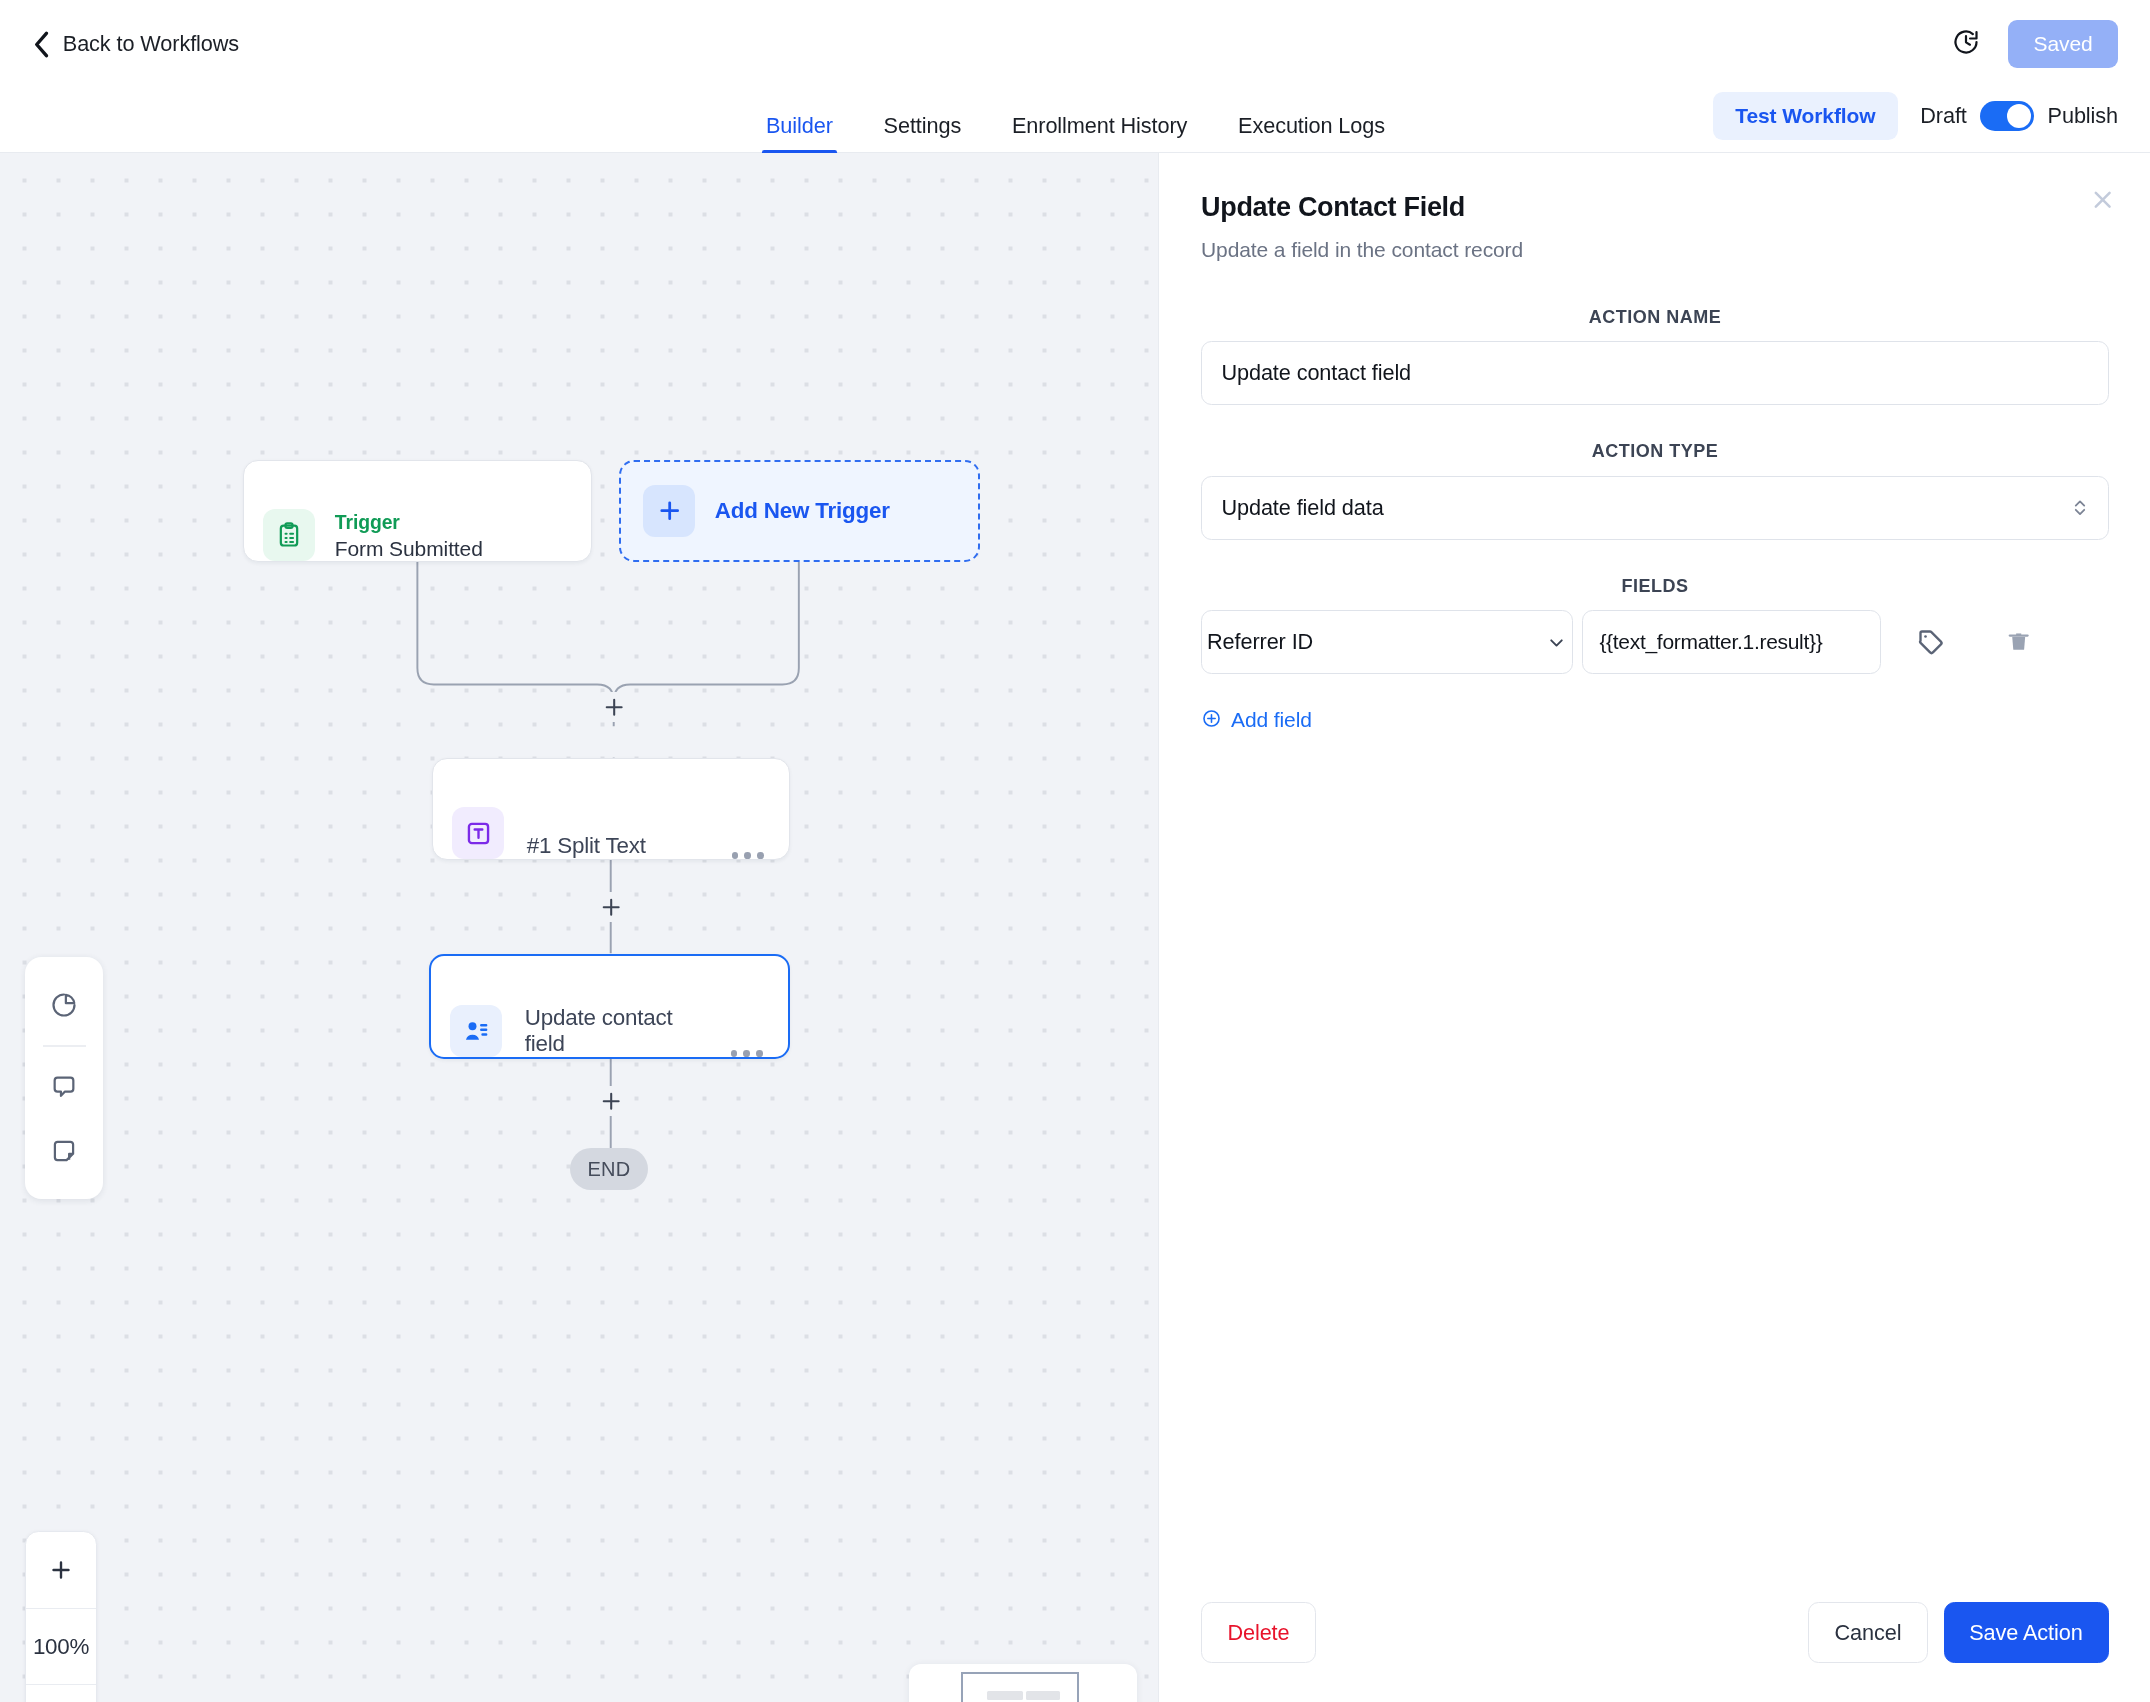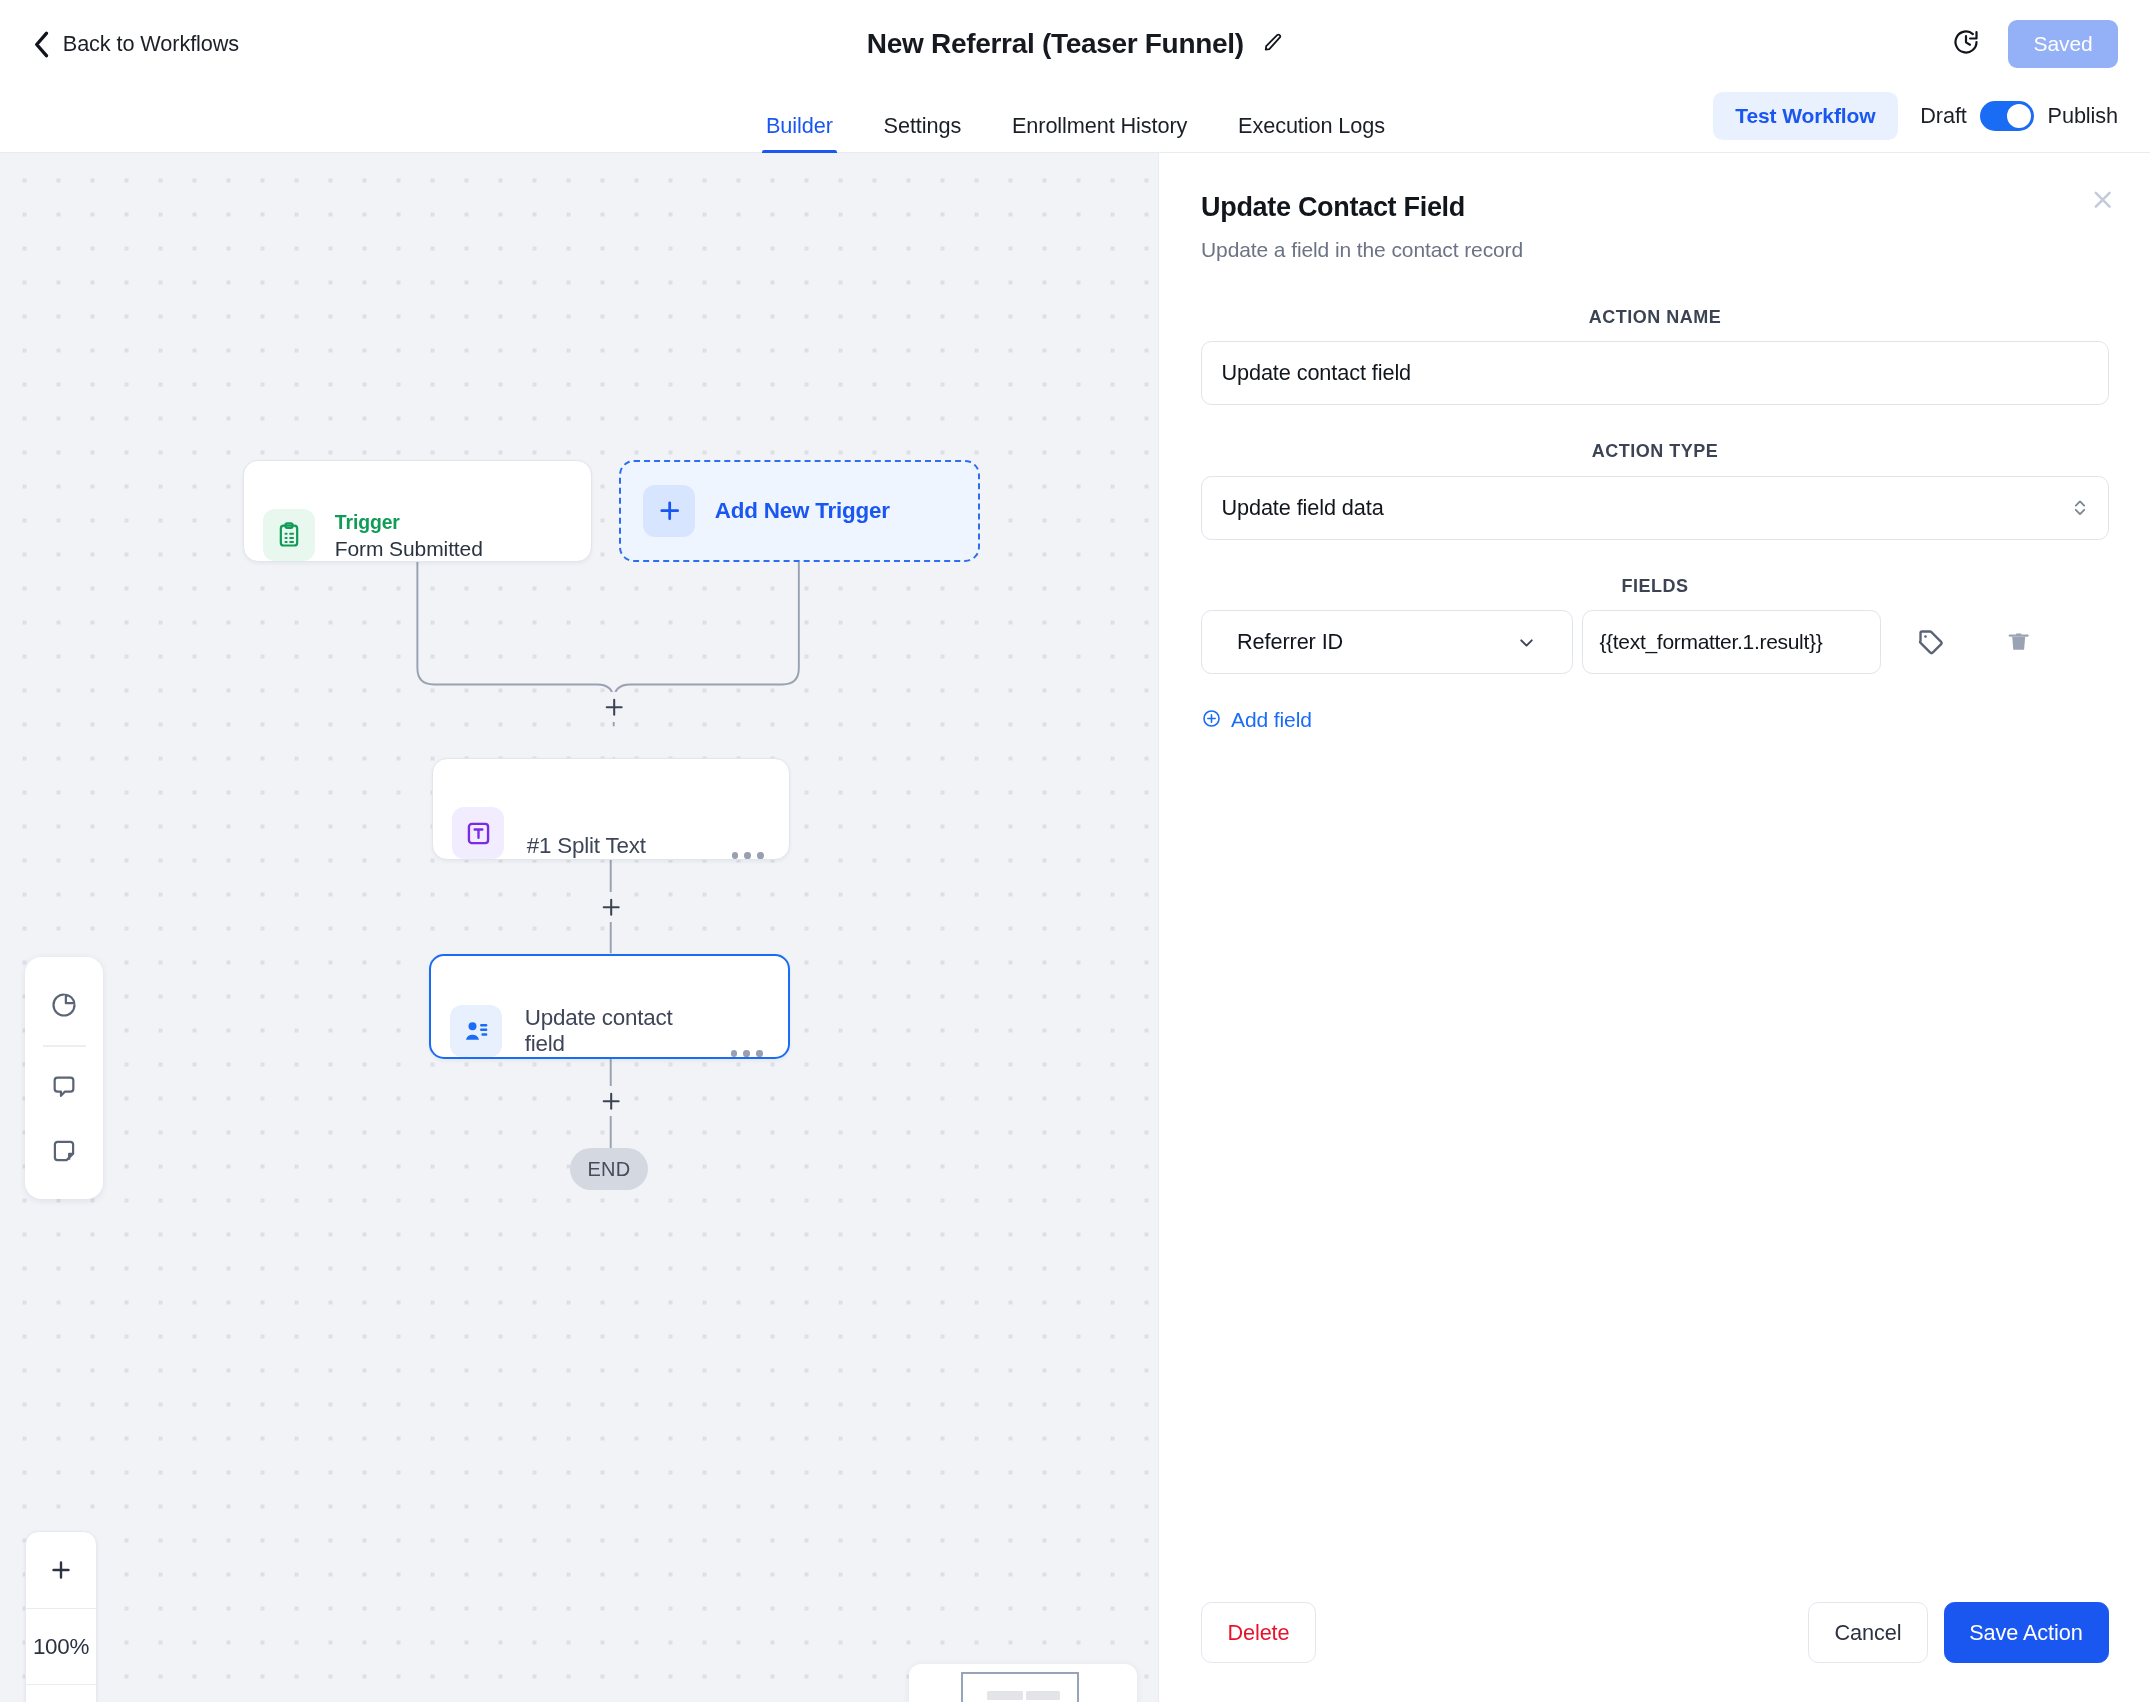--- a/index.html
+++ b/index.html
@@ -440,21 +440,21 @@
     align-items: center;
     gap: 0;
   }
   .f-select {
     width: 372px;
     height: 64px;
     border: 1.5px solid #dfe3ea;
     border-radius: 10.5px;
     display: flex;
     align-items: center;
-    padding: 0 35px;
+    padding: 0 5px;
     cursor: pointer;
     background: #fff;
     flex: 0 0 auto;
   }
   .f-value-input {
     width: 299px;
     height: 64px;
     margin-left: 9px;
     border: 1.5px solid #dfe3ea;
     border-radius: 10.5px;
@@ -528,28 +528,20 @@
   <div class="topbar">
     <div class="back-link">
       <span class="back-chevron">
         <svg width="16.4" height="27" viewBox="0 0 22 36" fill="none">
           <path d="M18 3 L5 18 L18 33" stroke="#11151c" stroke-width="4.5" stroke-linecap="round" stroke-linejoin="round"></path>
         </svg>
       </span>
       <span class="back-label">Back to Workflows</span>
     </div>
 
-    <div class="title-wrap">
-      <span class="wf-title">New Referral (Teaser Funnel)</span>
-      <span class="edit-icon">
-        <svg width="22.4" height="22.4" viewBox="0 0 24 24" fill="none">
-          <path d="M4 20 L4.5 16.2 L16.2 4.5 a1.9 1.9 0 0 1 2.7 2.7 L7.8 19.5 Z" stroke="#11151c" stroke-width="1.9" stroke-linejoin="round"></path>
-        </svg>
-      </span>
-    </div>
 
     <div class="topbar-right">
       <span class="history-icon">
         <svg width="28" height="28" viewBox="0 0 24 24" fill="none">
           <path d="M21 12a9 9 0 1 1-3.1-6.8" stroke="#11151c" stroke-width="1.9" stroke-linecap="round"></path>
           <path d="M21 3.5V9h-5.5" stroke="#11151c" stroke-width="1.9" stroke-linecap="round" stroke-linejoin="round"></path>
           <path d="M12 7v5.3l3.4 2" stroke="#11151c" stroke-width="1.9" stroke-linecap="round" stroke-linejoin="round"></path>
         </svg>
       </span>
       <button class="saved-btn">Saved</button>

